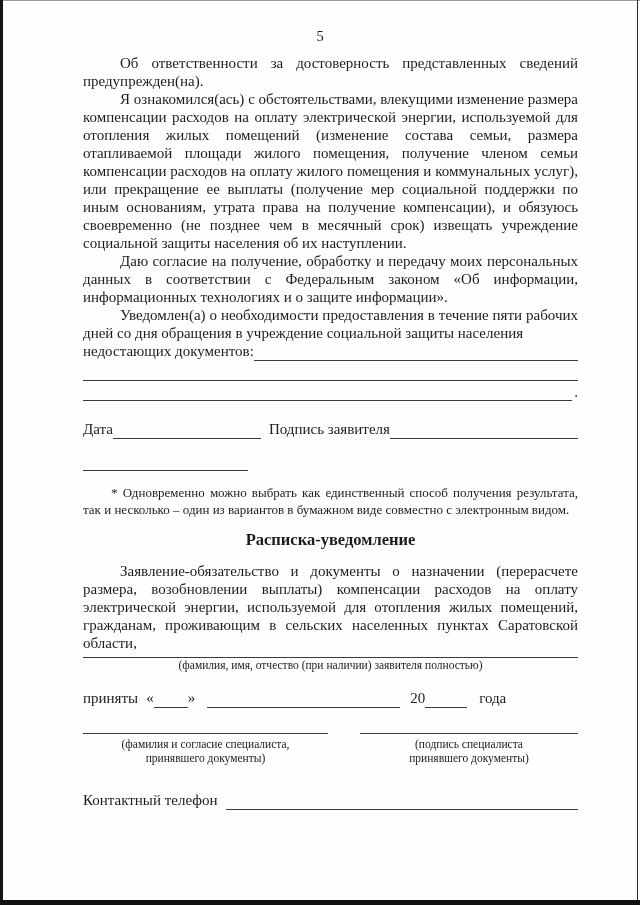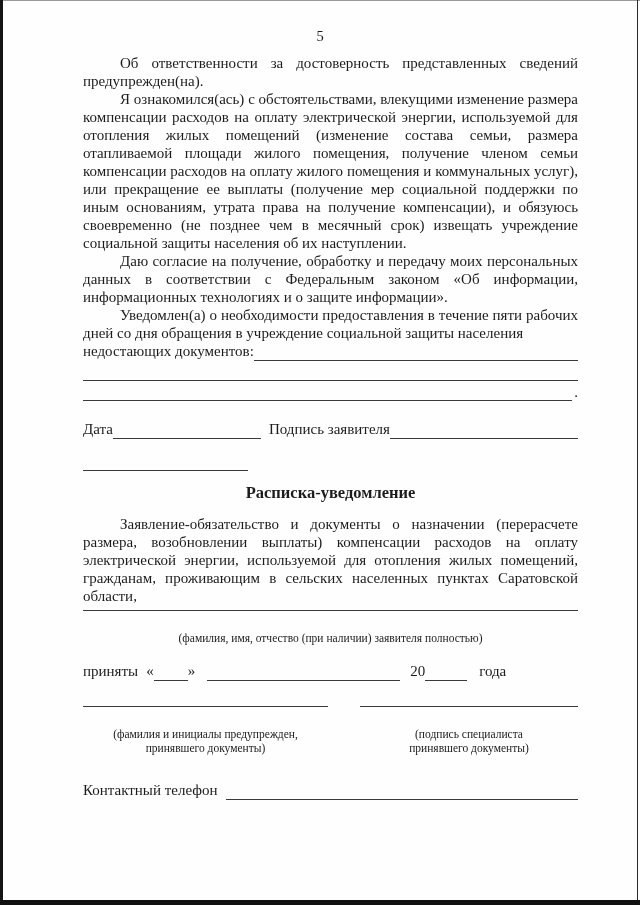--- a/index.html
+++ b/index.html
@@ -70,21 +70,21 @@
     margin-top: 12px;
     text-align: center;
     font-size: 16.5px;
     font-weight: bold;
   }
   .fullline { border-bottom: 1px solid #3a3a3a; height: 6px; }
   .caption {
     font-size: 11.5px;
     line-height: 14px;
     text-align: center;
-    margin-top: 20px;
+    margin-top: 0;
   }
   .cols {
     display: flex;
     justify-content: space-between;
     margin-top: 24px;
   }
   .col-left  { width: 245px; }
   .col-right { width: 218px; }
   .sigline { border-bottom: 1px solid #3a3a3a; height: 2px; margin-bottom: 3px; }
   .gap8  { width: 8px;  flex: 0 0 auto; }
@@ -130,20 +130,21 @@
       <span class="line w148"></span>
       <span class="gap8"></span>
       <span class="lbl">Подпись заявителя</span>
       <span class="line fill"></span>
     </div>
 
     <div class="row sigrow">
       <span class="line w165"></span>
     </div>
 
+    <p class="footnote">* Одновременно можно выбрать как единственный способ получения результата, так и несколько – один из вариантов в бумажном виде совместно с электронным видом.</p>
 
     <h2 class="heading">Расписка-уведомление</h2>
 
     <p class="para" style="margin-top: 12px;">Заявление-обязательство и документы о назначении (перерасчете размера, возобновлении выплаты) компенсации расходов на оплату электрической энергии, используемой для отопления жилых помещений, гражданам, проживающим в сельских населенных пунктах Саратовской области,</p>
 
     <div class="fullline"></div>
     <div class="caption">(фамилия, имя, отчество (при наличии) заявителя полностью)</div>
 
     <div class="row" style="margin-top: 17px;">
       <span class="lbl">приняты</span>
@@ -157,21 +158,21 @@
       <span class="lbl">20</span>
       <span class="line w42"></span>
       <span class="gap12"></span>
       <span class="lbl">года</span>
     </div>
 
 
     <div class="cols">
       <div class="col-left">
         <div class="sigline"></div>
-        <div class="caption">(фамилия и инициалы предупрежден,</div>
+        <div class="caption">(фамилия и согласие специалиста,</div>
         <div class="caption" style="margin-top:0;">принявшего документы)</div>
       </div>
       <div class="col-right">
         <div class="sigline"></div>
         <div class="caption">(подпись специалиста</div>
         <div class="caption" style="margin-top:0;">принявшего документы)</div>
       </div>
     </div>
 
     <div class="row" style="margin-top: 26px;">

